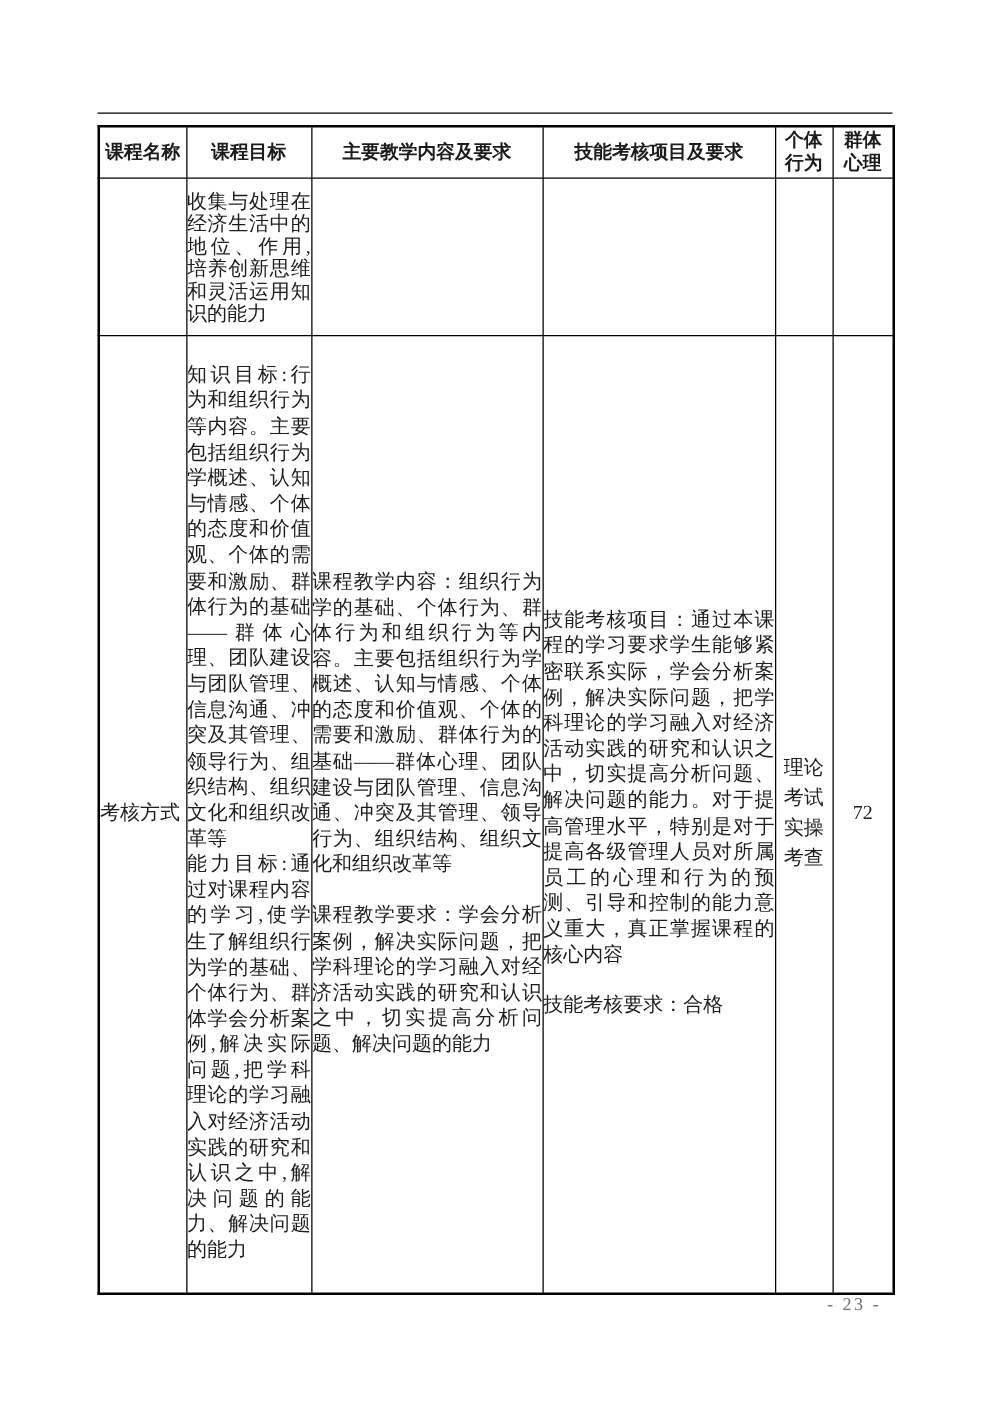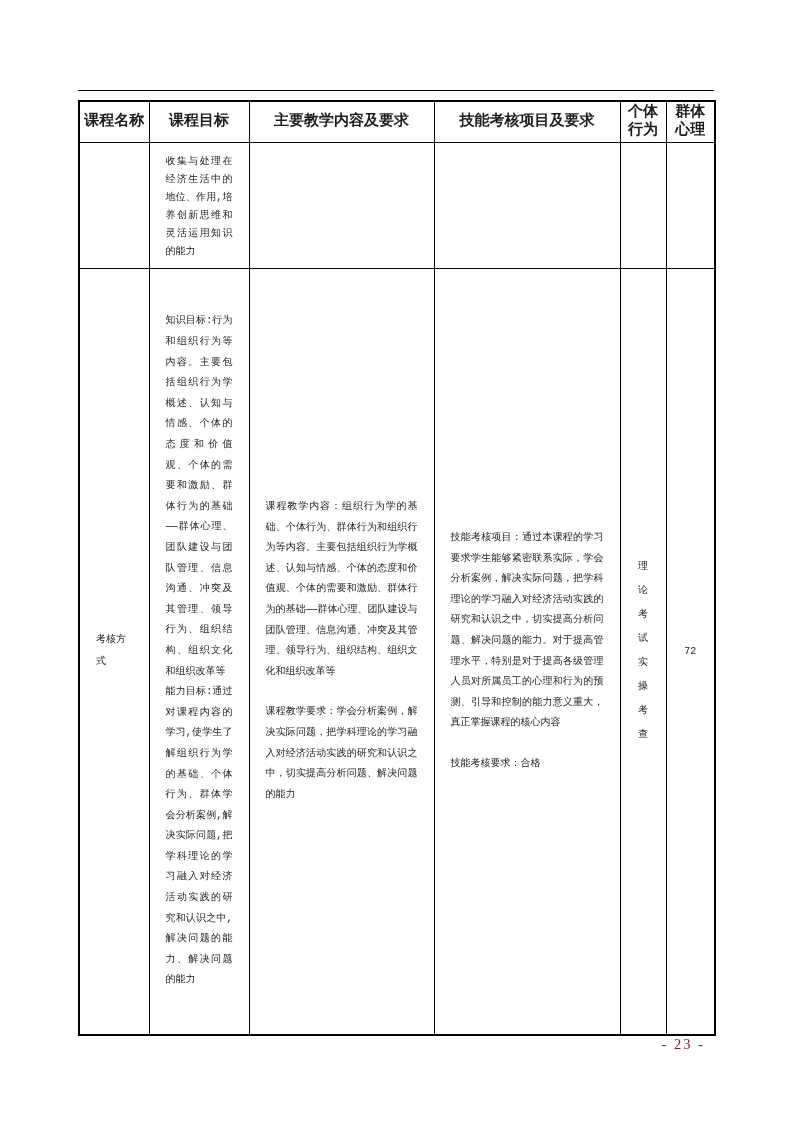--- a/index.html
+++ b/index.html
@@ -22,27 +22,26 @@
     position: absolute; left: 78px; top: 90px; width: 636px;
     border-top: 1.6px solid #000;
   }
 
   
   table.course-table {
     position: absolute; left: 78px; top: 100px;
     width: 636px;
     border-collapse: collapse; table-layout: fixed;
     border: 2px solid #000;
-    font-family: Liberation Mono, monospace;
   }
   .course-table th, .course-table td {
     border: 1px solid #000;
     vertical-align: middle;
-    font-size: 10px;
-    padding: 2px 16px;
+    font-size: 16px;
+    padding: 2px 0;
     overflow: hidden;
   }
   .course-table thead th {
     height: 38px;
     font-size: 15px; font-weight: bold;
     text-align: center; line-height: 18px;
     padding: 2px 3px;
   }
   .row-1 { height: 126px; }
   .row-2 { height: 766px; }
@@ -55,21 +54,21 @@
     text-align: justify;
     line-height: 20.6px;
   }
   .cell-paragraphs p.para-gap { margin-top: 20px; }
   .cell-method { text-align: center; line-height: 24px; padding: 2px 4px; }
   .cell-hours { text-align: center; }
 
   
   .page-number {
     position: absolute; top: 1036px; right: 88px;
-    font-size: 14.5px; letter-spacing: 2px; color: #7f1d1d;
+    font-size: 14.5px; letter-spacing: 2px; color: #737373;
   }
 </style>
 </head>
 <body>
 
 <div class="page">
 
   <div class="header-rule"></div>
 
   <table class="course-table">

